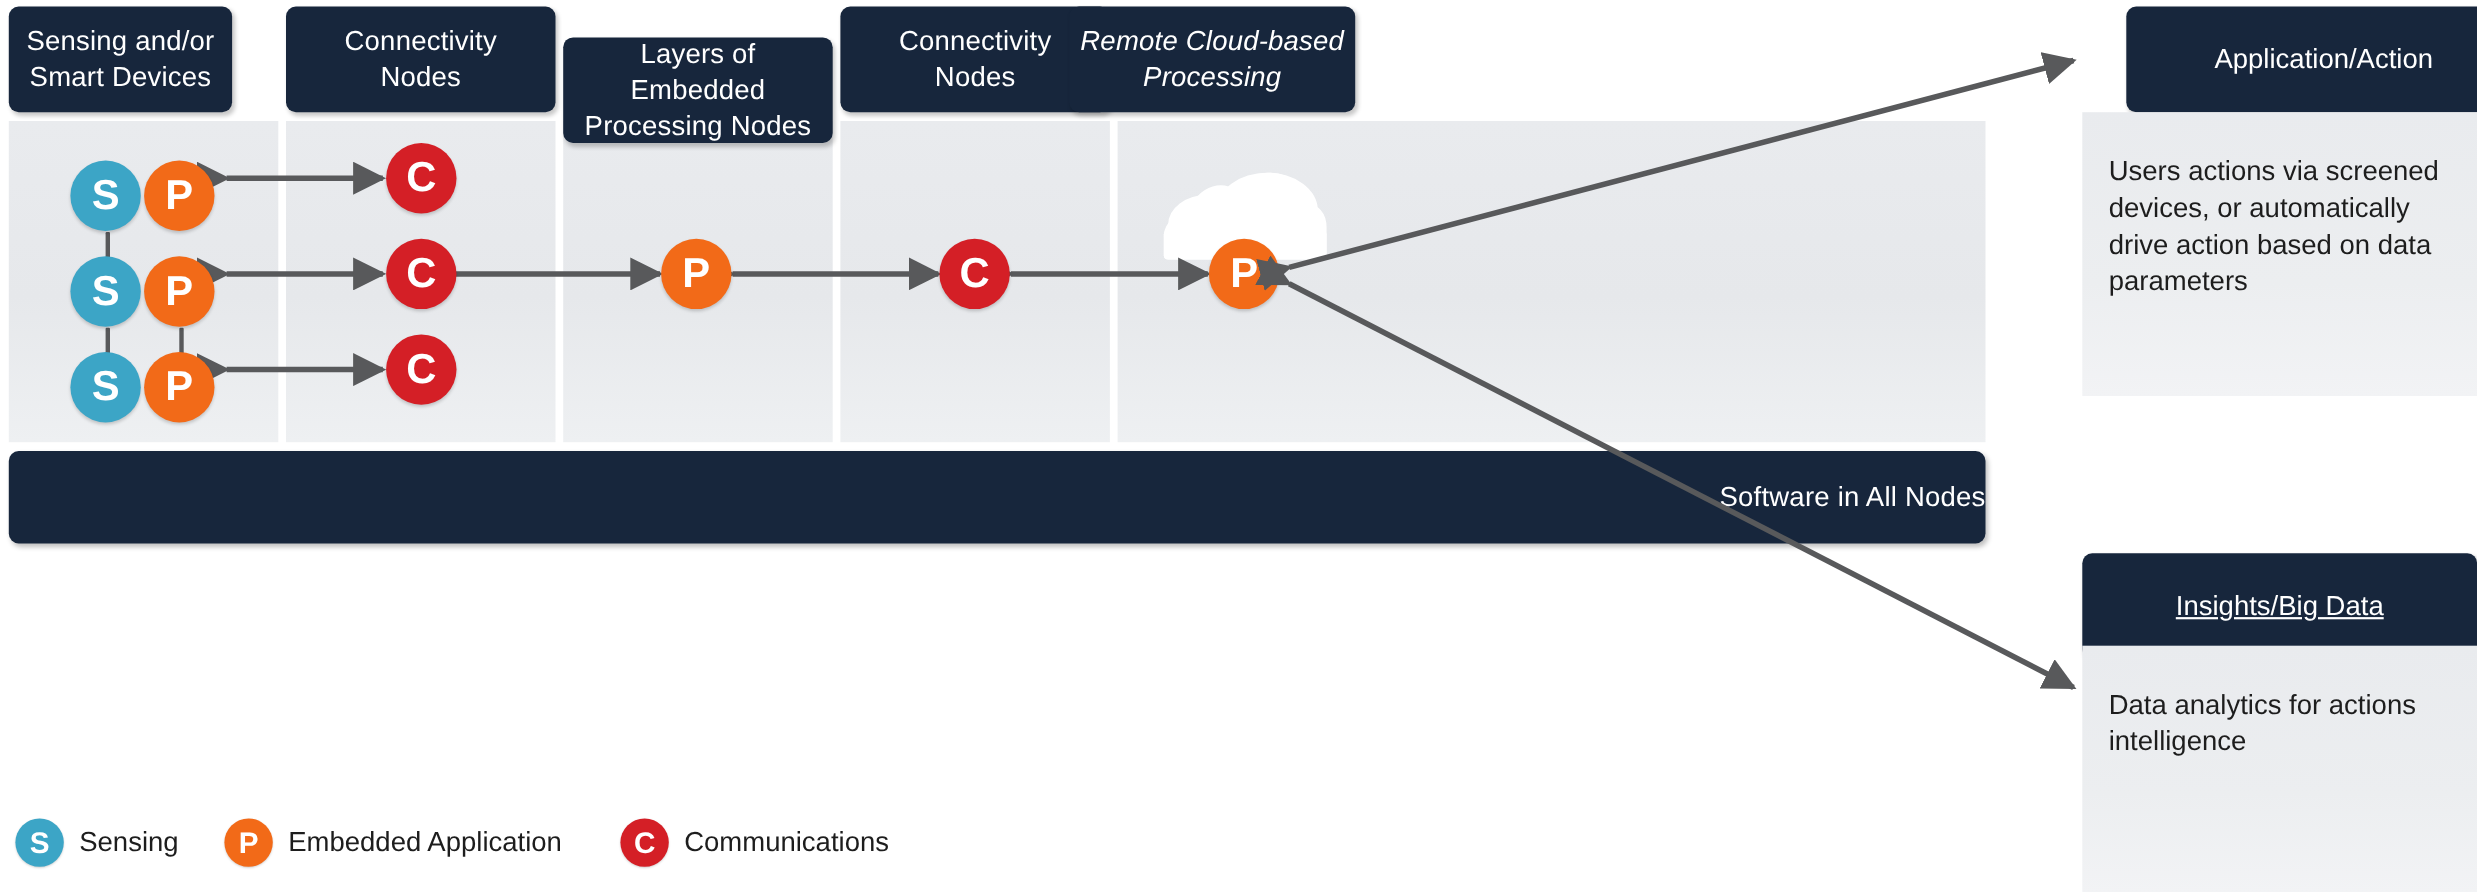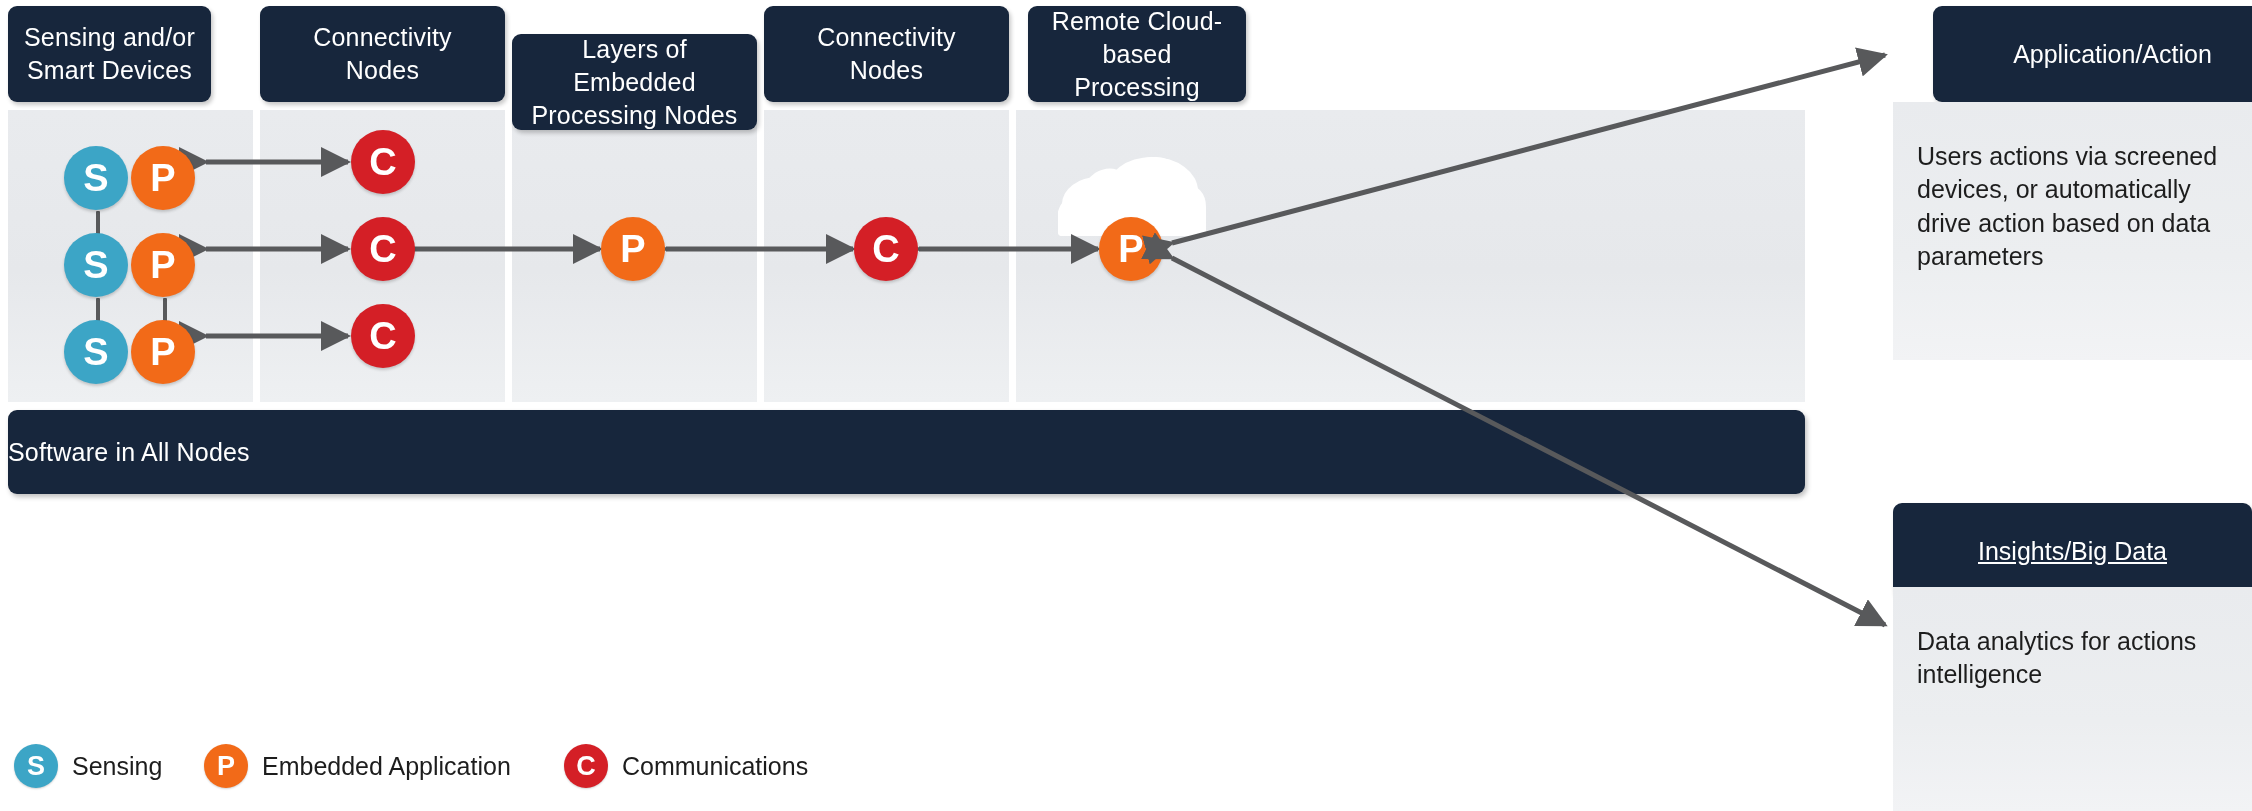--- a/index.html
+++ b/index.html
@@ -61,21 +61,21 @@
     left: 0;
     top: 404px;
     width: 1797px;
     height: 84px;
     background: #17263c;
     border-radius: 9px;
     box-shadow: 2px 3px 5px rgba(0,0,0,0.25);
     color: #ffffff;
     display: flex;
     align-items: center;
-    justify-content: flex-start;
+    justify-content: flex-end;
     font-size: 25px;
     letter-spacing: 0.2px;
   }
 
   
   .node {
     position: absolute;
     border-radius: 50%;
     display: flex;
     align-items: center;
@@ -214,21 +214,21 @@
         <span>Layers of Embedded</span><br>
         <span>Processing Nodes</span>
       </span>
     </div>
     <div class="col-header" style="left:756px; width:245px;">
       <span>
         <span>Connectivity</span><br>
         <span>Nodes</span>
       </span>
     </div>
-    <div class="col-header" style="left:1020px; width:218px;">
+    <div class="col-header" style="left:964px; width:260px;font-style:italic;">
       <span>
         <span>Remote Cloud-based</span><br>
         <span>Processing</span>
       </span>
     </div>
 
     <div id="cloud">
       <svg width="158" height="86" viewBox="0 0 158 86" xmlns="http://www.w3.org/2000/svg">
         <path d="M26,85 L152,85 Q156,85 156,81 L156,56 Q156,36 136,33
                  Q133,8 106,6 Q84,5 74,22

